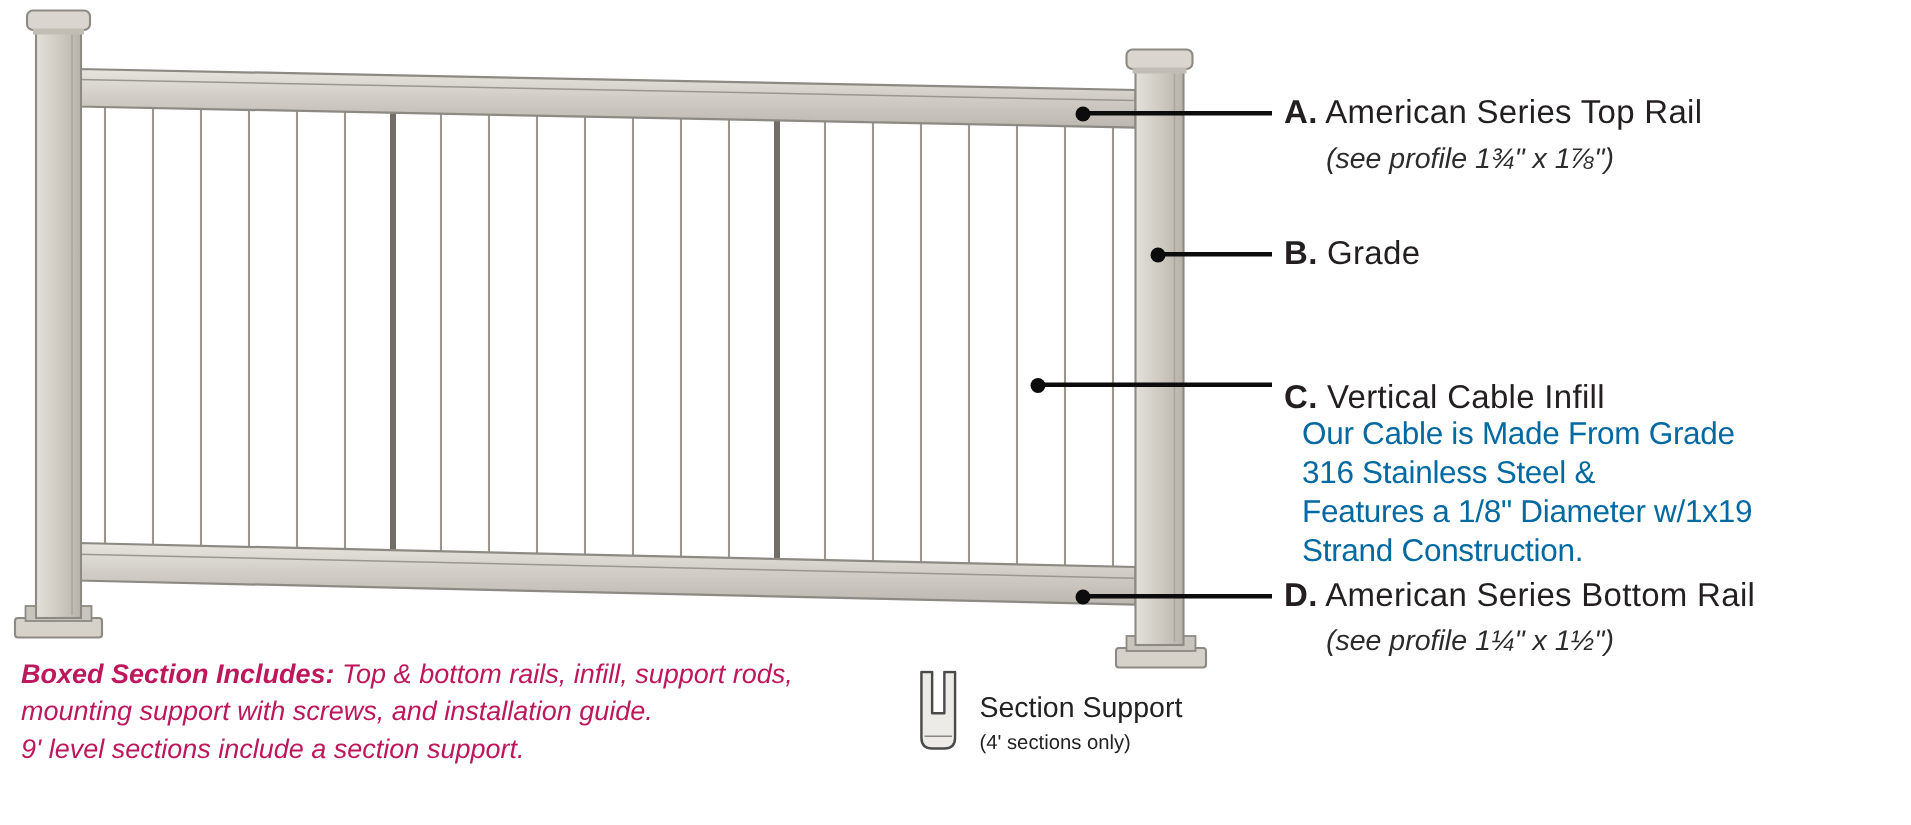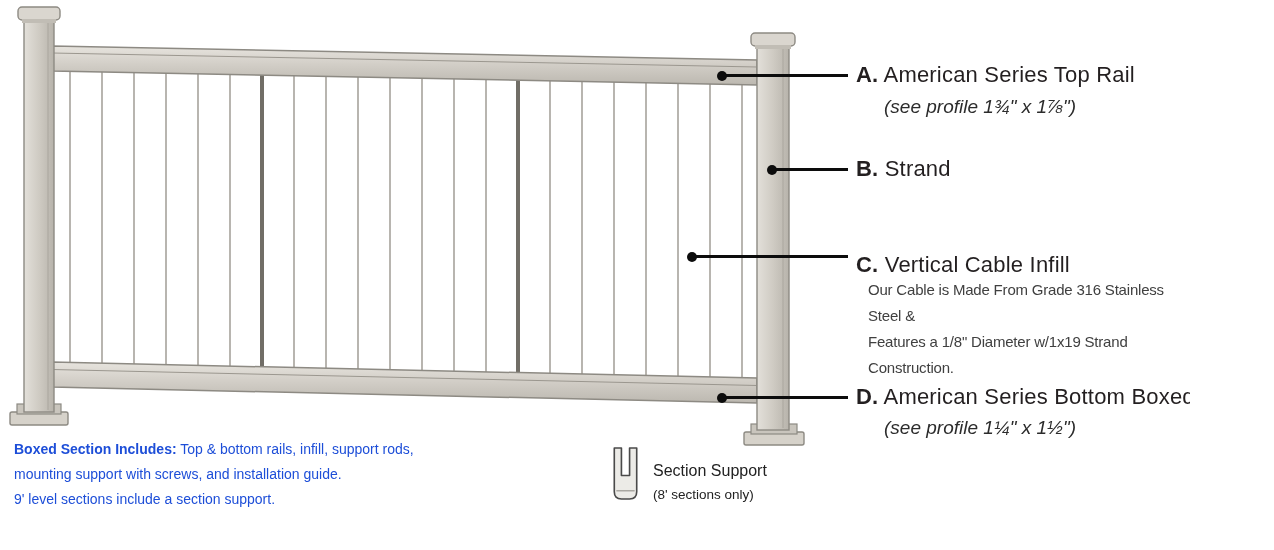--- a/index.html
+++ b/index.html
@@ -4,25 +4,25 @@
 <style>
   html,body{margin:0;padding:0;background:#fff;}
   .page{position:relative;width:1190px;height:550px;background:#ffffff;overflow:hidden;
         font-family:"Liberation Sans",sans-serif;color:#231f20;}
   .railing-svg{position:absolute;left:0;top:0;}
   .callout-line{position:absolute;height:3px;background:#0c0c0c;}
   .callout-dot{position:absolute;width:10px;height:10px;border-radius:50%;background:#0c0c0c;}
   .callout-label{position:absolute;font-size:22px;letter-spacing:.2px;white-space:nowrap;}
   .callout-label .letter{font-weight:bold;}
   .callout-sub{position:absolute;font-style:italic;font-size:19px;color:#2c2c2c;white-space:nowrap;}
-  .callout-desc{position:absolute;font-size:15px;line-height:26px;color:#404040;letter-spacing:-.2px;}
-  .notes{position:absolute;left:14px;top:437px;font-size:14px;line-height:25px;color:#1d4ed8;}
+  .callout-desc{position:absolute;font-size:21px;line-height:26px;color:#0369a1;letter-spacing:-.2px;}
+  .notes{position:absolute;left:14px;top:437px;font-style:italic;font-size:18px;line-height:25px;color:#be185d;}
   .notes .lead{font-weight:bold;}
   .ss-icon{position:absolute;left:612px;top:447px;}
-  .ss-label{position:absolute;left:653px;top:462px;font-size:16px;color:#222;}
+  .ss-label{position:absolute;left:653px;top:462px;font-size:19px;color:#222;}
   .ss-sub{position:absolute;left:653px;top:487px;font-size:13.5px;color:#222;}
 </style>
 </head>
 <body>
 
 <div class="page">
 
   <svg class="railing-svg" viewBox="0 0 820 450" width="820" height="450">
     <defs>
       <linearGradient id="postGrad" x1="0" y1="0" x2="1" y2="0">
@@ -94,46 +94,46 @@
   <div class="callout-line" style="left:722px;top:74px;width:126px;"></div>
   <div class="callout-dot" style="left:717px;top:71px;"></div>
   <div class="callout-label" style="left:856px;top:62px;">
     <span class="letter">A.</span><span> American Series Top Rail</span>
   </div>
   <div class="callout-sub" style="left:884px;top:96px;">(see profile 1¾" x 1⅞")</div>
 
   <div class="callout-line" style="left:772px;top:168px;width:76px;"></div>
   <div class="callout-dot" style="left:767px;top:165px;"></div>
   <div class="callout-label" style="left:856px;top:156px;">
-    <span class="letter">B.</span><span> Strand</span>
+    <span class="letter">B.</span><span> Grade</span>
   </div>
 
   <div class="callout-line" style="left:692px;top:255px;width:156px;"></div>
   <div class="callout-dot" style="left:687px;top:252px;"></div>
   <div class="callout-label" style="left:856px;top:252px;">
     <span class="letter">C.</span><span> Vertical Cable Infill</span>
   </div>
   <div class="callout-desc" style="left:868px;top:277px;">
     <div>Our Cable is Made From Grade 316 Stainless Steel &amp;</div>
     <div>Features a 1/8" Diameter w/1x19 Strand Construction.</div>
   </div>
 
   <div class="callout-line" style="left:722px;top:396px;width:126px;"></div>
   <div class="callout-dot" style="left:717px;top:393px;"></div>
   <div class="callout-label" style="left:856px;top:384px;">
-    <span class="letter">D.</span><span> American Series Bottom Boxed</span>
+    <span class="letter">D.</span><span> American Series Bottom Rail</span>
   </div>
   <div class="callout-sub" style="left:884px;top:417px;">(see profile 1¼" x 1½")</div>
 
   <div class="notes">
     <div><span class="lead">Boxed Section Includes:</span><span> Top &amp; bottom rails, infill, support rods,</span></div>
     <div>mounting support with screws, and installation guide.</div>
     <div>9' level sections include a section support.</div>
   </div>
 
   <svg class="ss-icon" viewBox="0 0 26 52" width="27" height="53">
     <path d="M2,1 H9 V28 H17 V1 H24 V44 Q24,51 17,51 H9 Q2,51 2,44 Z" fill="#ecebe7" stroke="#4a4a4a" stroke-width="1.6" stroke-linejoin="round"></path>
     <line x1="4" y1="43" x2="22" y2="43" stroke="#8a8781" stroke-width="1"></line>
   </svg>
   <div class="ss-label">Section Support</div>
-  <div class="ss-sub">(8' sections only)</div>
+  <div class="ss-sub">(4' sections only)</div>
 
 </div>
 
 </body></html>

